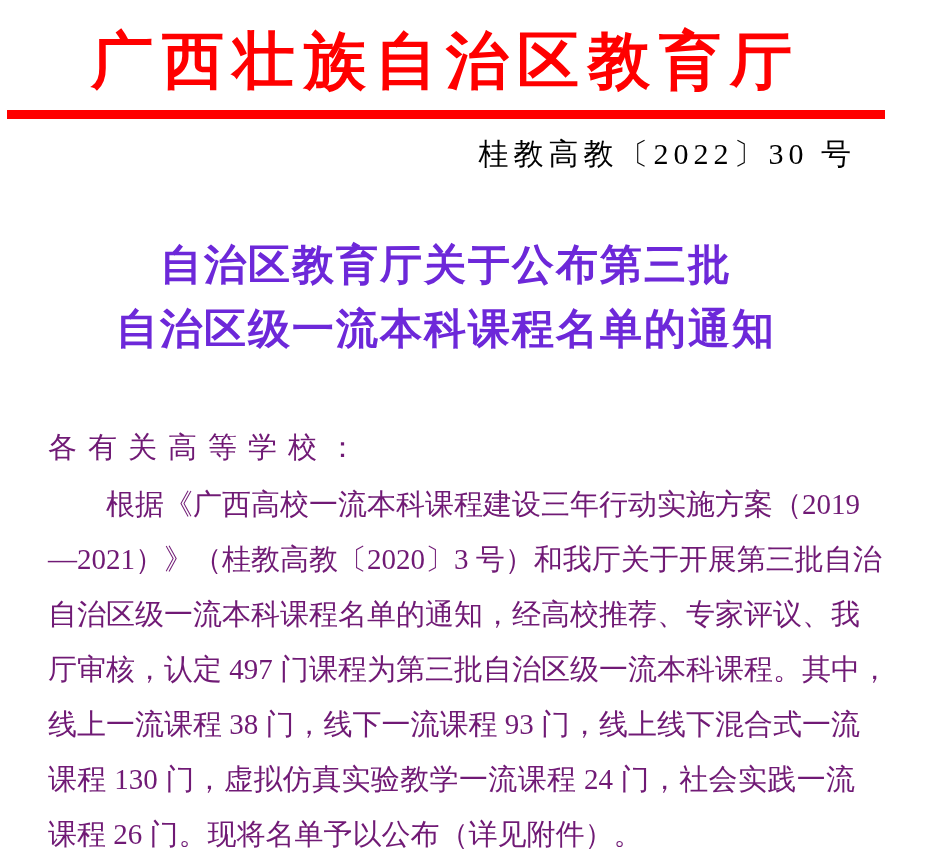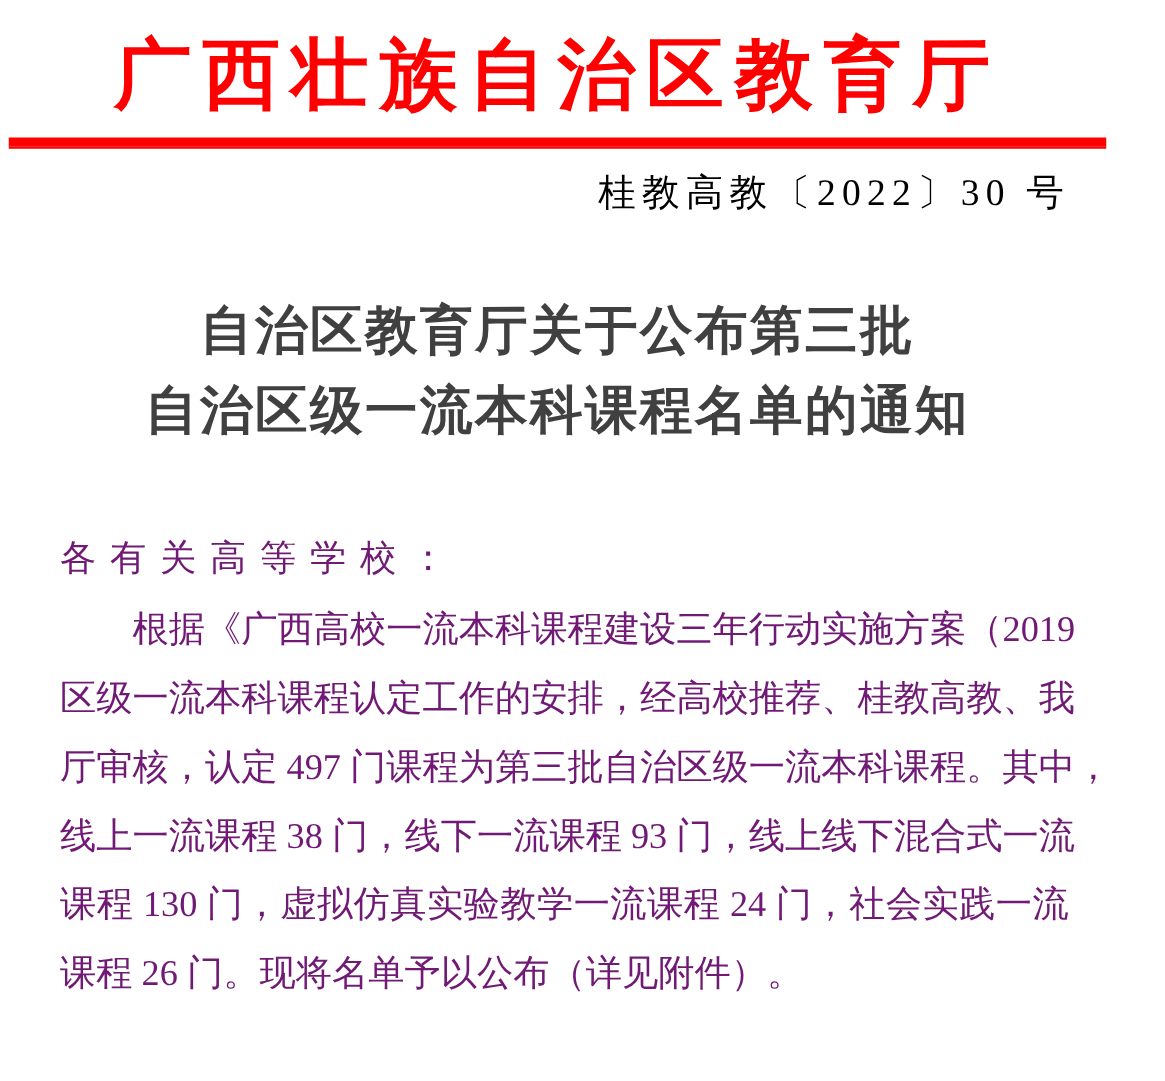--- a/index.html
+++ b/index.html
@@ -42,21 +42,21 @@
     margin-left: 22px;
   }
   .doc-title {
     position: absolute;
     top: 233px; left: 0; right: 0;
     text-align: center;
     font-size: 42px;
     font-weight: 700;
     letter-spacing: 2px;
     line-height: 64px;
-    color: #404040;
+    color: #6d28d9;
   }
   .body-text {
     position: absolute;
     top: 420px; left: 48px; right: 37px;
     font-size: 29px;
     line-height: 55px;
     color: #701a75;
   }
   .salutation {
     letter-spacing: 11px;
@@ -87,21 +87,22 @@
 
   <div class="doc-title">
     <div>自治区教育厅关于公布第三批</div>
     <div>自治区级一流本科课程名单的通知</div>
   </div>
 
   <div class="body-text">
     <div class="salutation">各有关高等学校：</div>
     <div class="para">
       <div class="line first">根据《广西高校一流本科课程建设三年行动实施方案（2019</div>
-      <div class="line">区级一流本科课程认定工作的安排，经高校推荐、桂教高教、我</div>
+      <div class="line">—2021）》（桂教高教〔2020〕3 号）和我厅关于开展第三批自治</div>
+      <div class="line">自治区级一流本科课程名单的通知，经高校推荐、专家评议、我</div>
       <div class="line">厅审核，认定 497 门课程为第三批自治区级一流本科课程。其中，</div>
       <div class="line">线上一流课程 38 门，线下一流课程 93 门，线上线下混合式一流</div>
       <div class="line">课程 130 门，虚拟仿真实验教学一流课程 24 门，社会实践一流</div>
       <div class="line last">课程 26 门。现将名单予以公布（详见附件）。</div>
     </div>
   </div>
 
 </div>
 
 </body></html>

